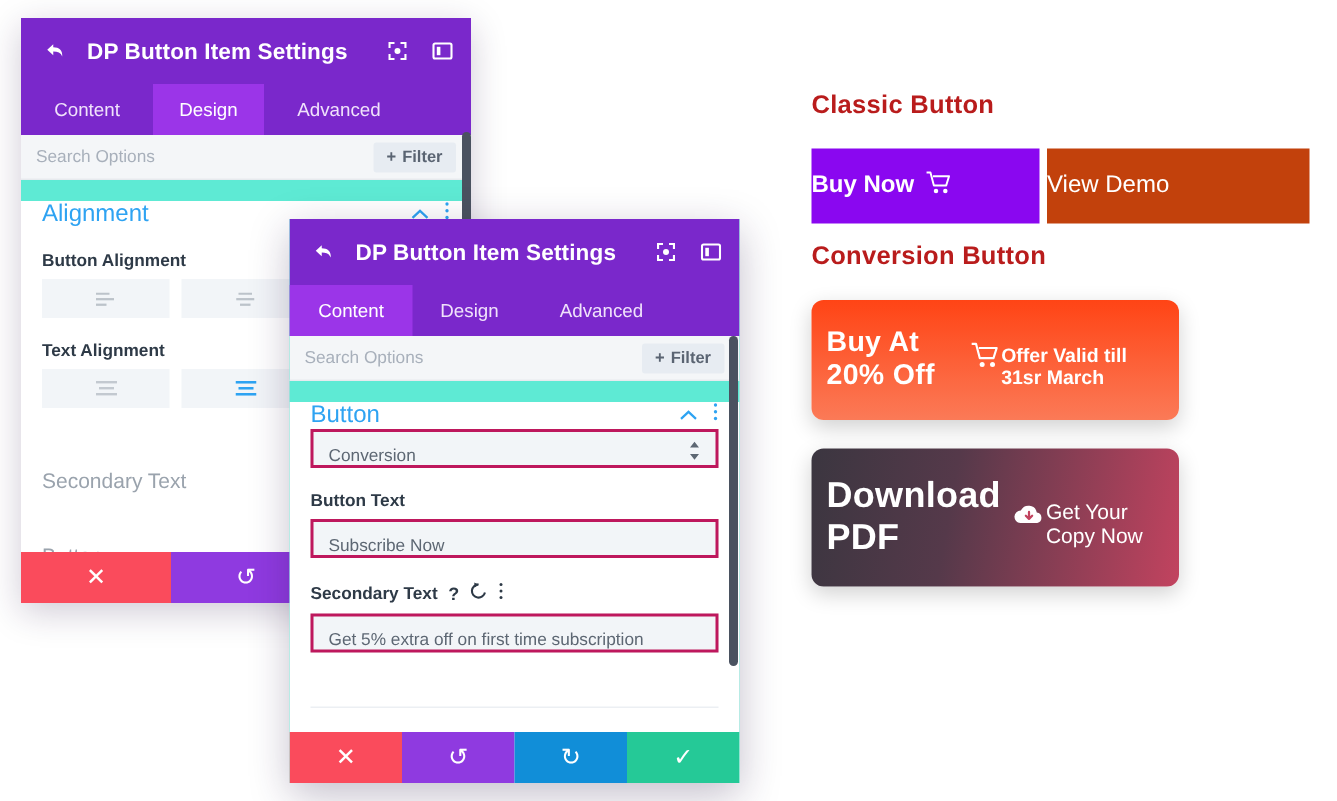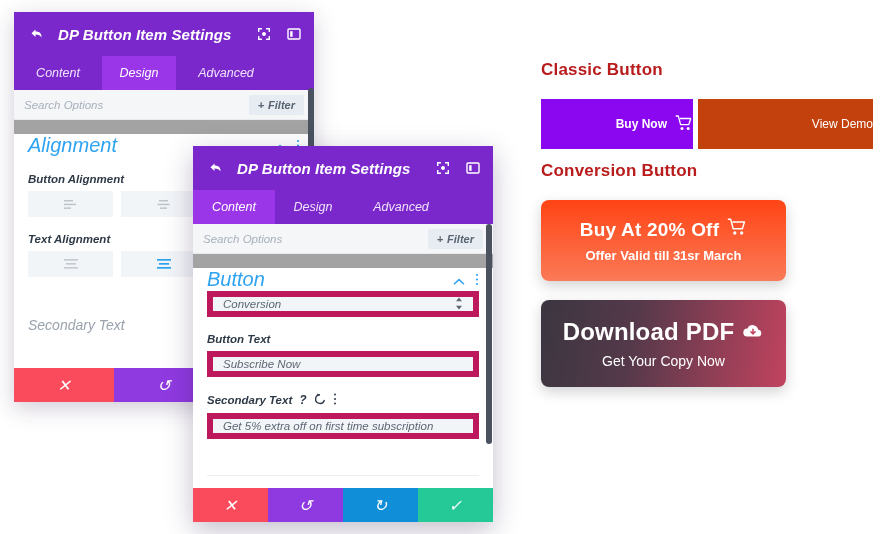--- a/index.html
+++ b/index.html
@@ -5,21 +5,21 @@
   html,body{margin:0;padding:0;}
   body{
     width:891px;height:534px;
     background:#ffffff;
     font-family:"Liberation Sans", sans-serif;
     overflow:hidden;position:relative;
   }
   .stage{position:absolute;inset:0;}
 
   
-  .panel{position:absolute;background:#a3a3a3;overflow:hidden;font-style:italic;}
+  .panel{position:absolute;background:#5eead4;overflow:hidden;}
   .panel .titlebar{
     background:#7a28cb;height:44px;display:flex;align-items:center;
     padding:0 14px;box-sizing:border-box;color:#fff;gap:12px;
   }
   .panel .titlebar .ttl{
     font-size:15px;font-weight:600;letter-spacing:.1px;white-space:nowrap;flex:0 0 auto;
   }
   .tb-spacer{flex:1 1 auto;}
   .icobtn{width:18px;height:18px;display:flex;align-items:center;justify-content:center;flex:0 0 auto;}
   .icobtn svg{display:block;}
@@ -34,33 +34,33 @@
     height:30px;background:#f4f6f8;display:flex;align-items:center;
     padding:0 10px;box-sizing:border-box;border-bottom:1px solid #e7eaee;
   }
   .searchbar .ph{color:#a8b0bb;font-size:11.5px;flex:1 1 auto;}
   .filterbtn{
     background:#e7ecf2;color:#5a6472;font-size:11px;font-weight:600;
     padding:4px 9px;border-radius:2px;display:flex;align-items:center;gap:4px;
   }
   .body{background:#fff;padding:0 14px;box-sizing:border-box;position:relative;}
   .sect-title{
-    color:#2ea3f2;font-size:20px;font-weight:400;margin:14px 0 0 0;
+    color:#2ea3f2;font-size:16px;font-weight:400;margin:14px 0 0 0;
     display:flex;align-items:center;
   }
   .sect-title .lbl{flex:1 1 auto;}
   .sect-title .chev{color:#2ea3f2;margin-right:10px;}
   .fld-label{
     color:#2e3a47;font-size:11.5px;font-weight:700;margin:16px 0 6px 0;
     display:flex;align-items:center;gap:7px;
   }
   .inputbox{
-    background:#f2f5f8;height:26px;display:flex;align-items:center;
+    background:#f2f5f8;height:26px;display:flex;align-items:flex-end;
     padding:0 10px;box-sizing:border-box;color:#5d6773;font-size:11.5px;
-    border:6px solid #be185d;
+    border:2px solid #be185d;
   }
   .inputbox .val{flex:1 1 auto;white-space:nowrap;overflow:hidden;}
   .seg{display:flex;gap:8px;margin-top:4px;}
   .seg .cell{
     flex:1 1 0;background:#f2f5f8;height:26px;display:flex;
     align-items:center;justify-content:center;
   }
   .bottombar{position:absolute;left:0;right:0;bottom:0;height:34px;display:flex;}
   .bottombar .bb{flex:1 1 0;display:flex;align-items:center;justify-content:center;color:#fff;}
   .bb.cancel{background:#fa4b5c;}
@@ -82,28 +82,28 @@
     box-shadow:0 8px 26px rgba(40,20,70,.28);
   }
 
   
   .demo{position:absolute;left:541px;top:60px;width:340px;}
   .demo h3{
     margin:0;font-size:17px;font-weight:700;color:#b91c1c;letter-spacing:.2px;
   }
   .btnrow{display:flex;margin-top:19px;}
   .classic{
-    height:50px;display:flex;align-items:center;justify-content:flex-end;
-    color:#fff;font-size:12px;gap:8px;box-sizing:border-box;
+    height:50px;display:flex;align-items:center;justify-content:flex-start;
+    color:#fff;font-size:16px;gap:8px;box-sizing:border-box;
   }
   .classic.buy{background:#8a07f0;width:152px;font-weight:700;}
   .classic.demo2{background:#c2410c;width:175px;font-weight:400;margin-left:5px;}
   .conv{
     margin-top:19px;border-radius:8px;width:245px;
-    display:flex;flex-direction:column;align-items:center;justify-content:flex-end;
+    display:flex;flex-direction:row;align-items:center;justify-content:flex-end;
     color:#fff;box-sizing:border-box;padding:18px 10px;
     box-shadow:0 5px 14px rgba(0,0,0,.18);
   }
   .conv .l1{font-size:19px;font-weight:700;display:flex;align-items:center;gap:8px;letter-spacing:.2px;}
   .conv .l2{font-size:13px;font-weight:700;margin-top:7px;}
   .conv.orange{background:linear-gradient(180deg,#ff4415 0%,#fb7a57 100%);}
   .conv.dark{background:linear-gradient(100deg,#3b3640 0%,#55394a 38%,#c2435f 100%);}
   .conv.dark .l2{font-weight:400;font-size:14px;}
   .conv.dark .l1{font-size:24px;}
   .cart,.dl{display:inline-block;}

